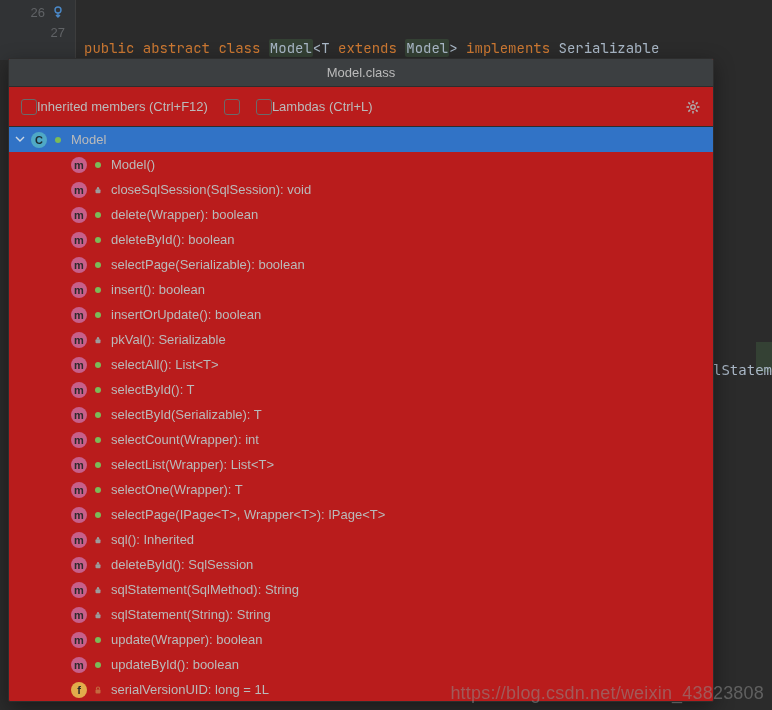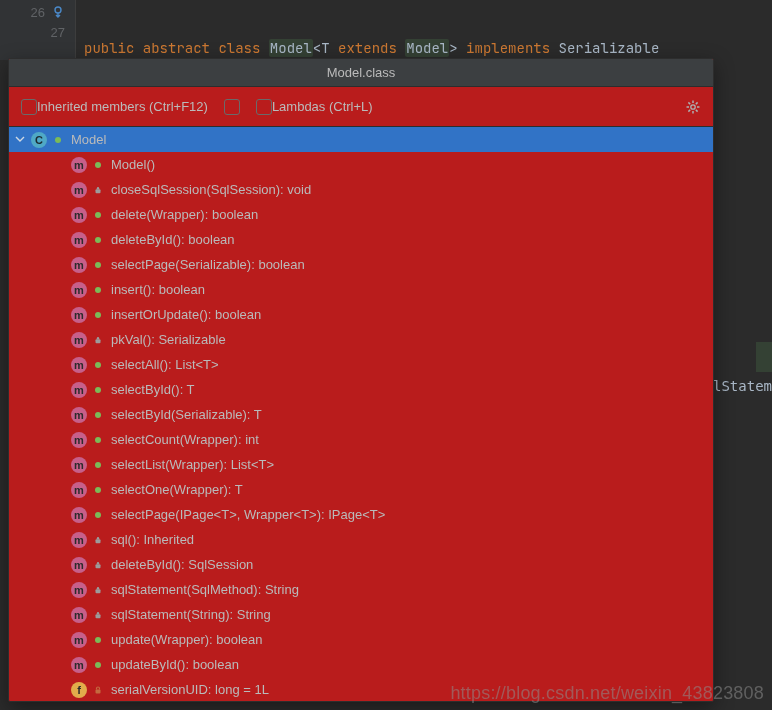--- a/index.html
+++ b/index.html
@@ -127,21 +127,21 @@
   .badge-f { background: #e2ac4b; }
   .vis {
     width: 14px; height: 14px;
     display:inline-flex; align-items:center; justify-content:center;
     margin-right: 6px;
   }
   .row-label { color: #bababa; }
 
   
   .bg-text {
-    position:absolute; right:0; top:378px;
+    position:absolute; right:0; top:362px;
     font-family:"Consolas",monospace; font-size:14px;
     color:#a9b7c6; white-space:nowrap;
   }
   .right-strip {
     position:absolute; right:0; top:342px;
     width:16px; height:30px; background:#344134;
   }
 
   .watermark {
     position:absolute;

